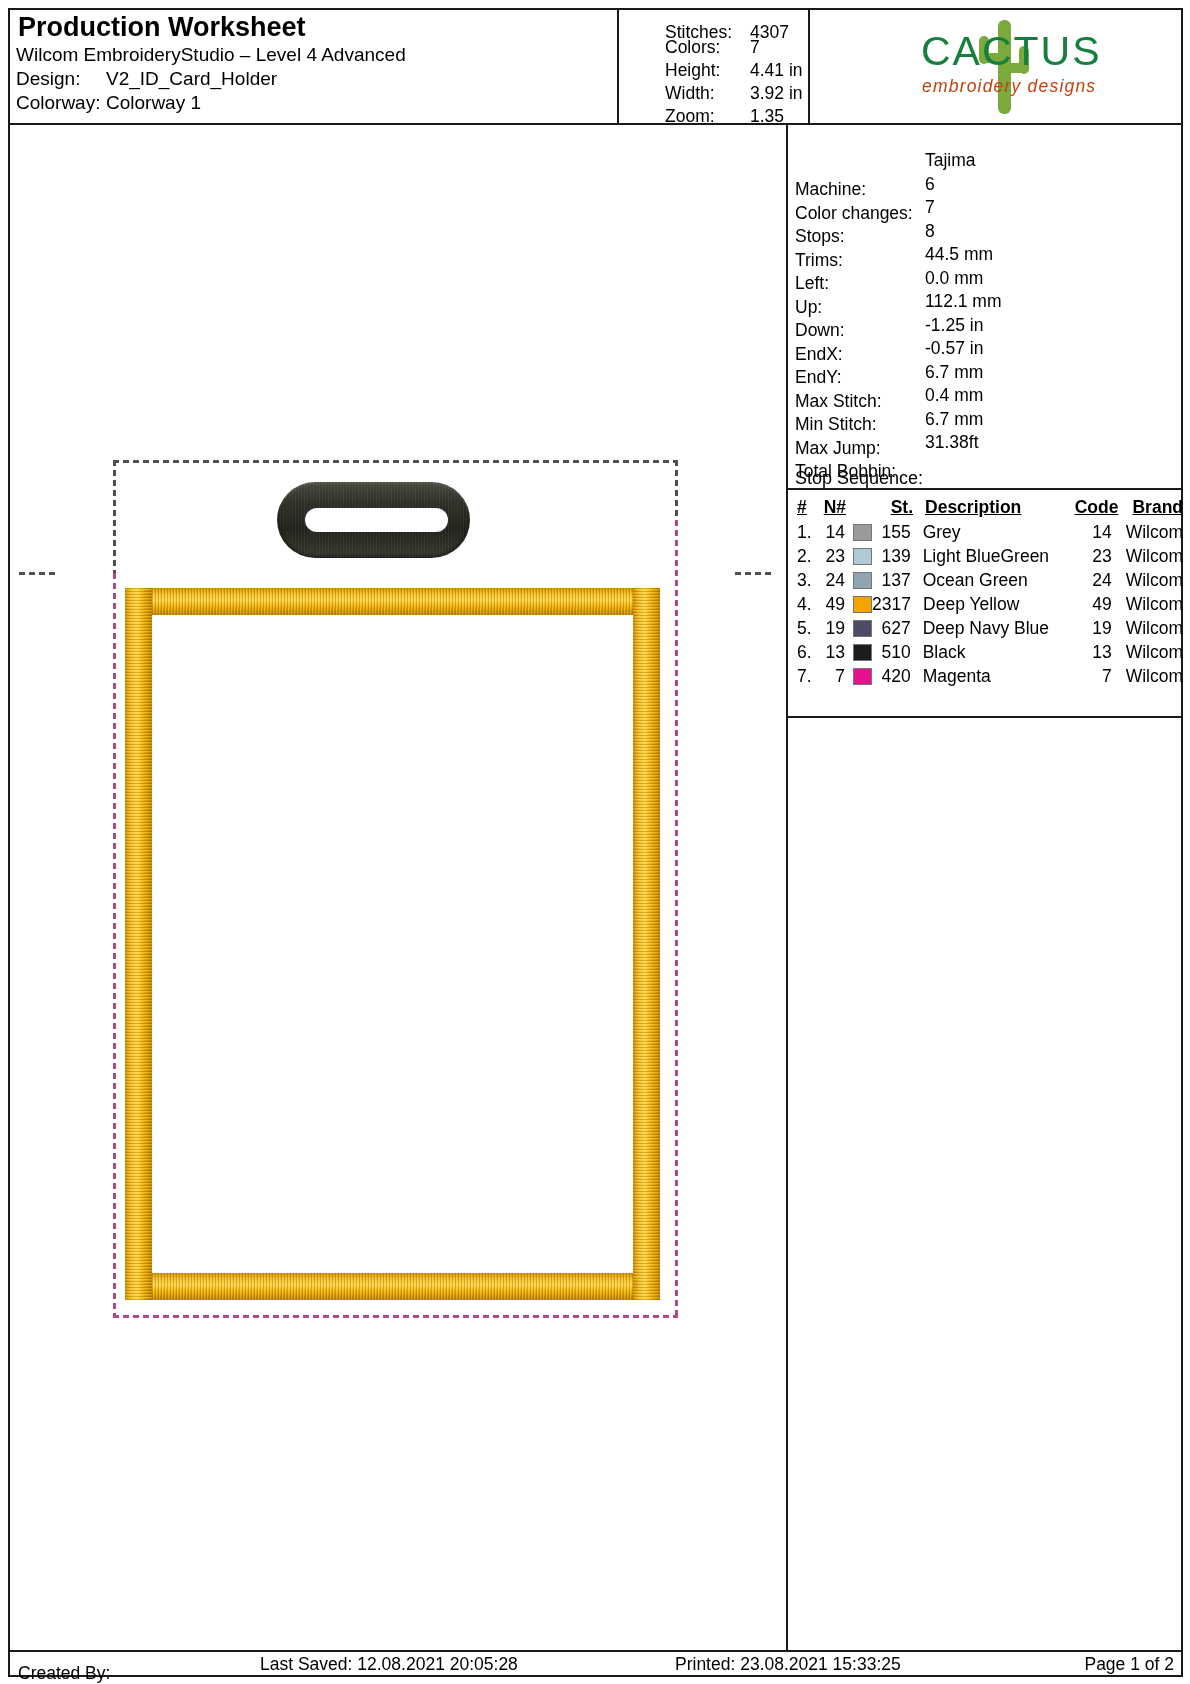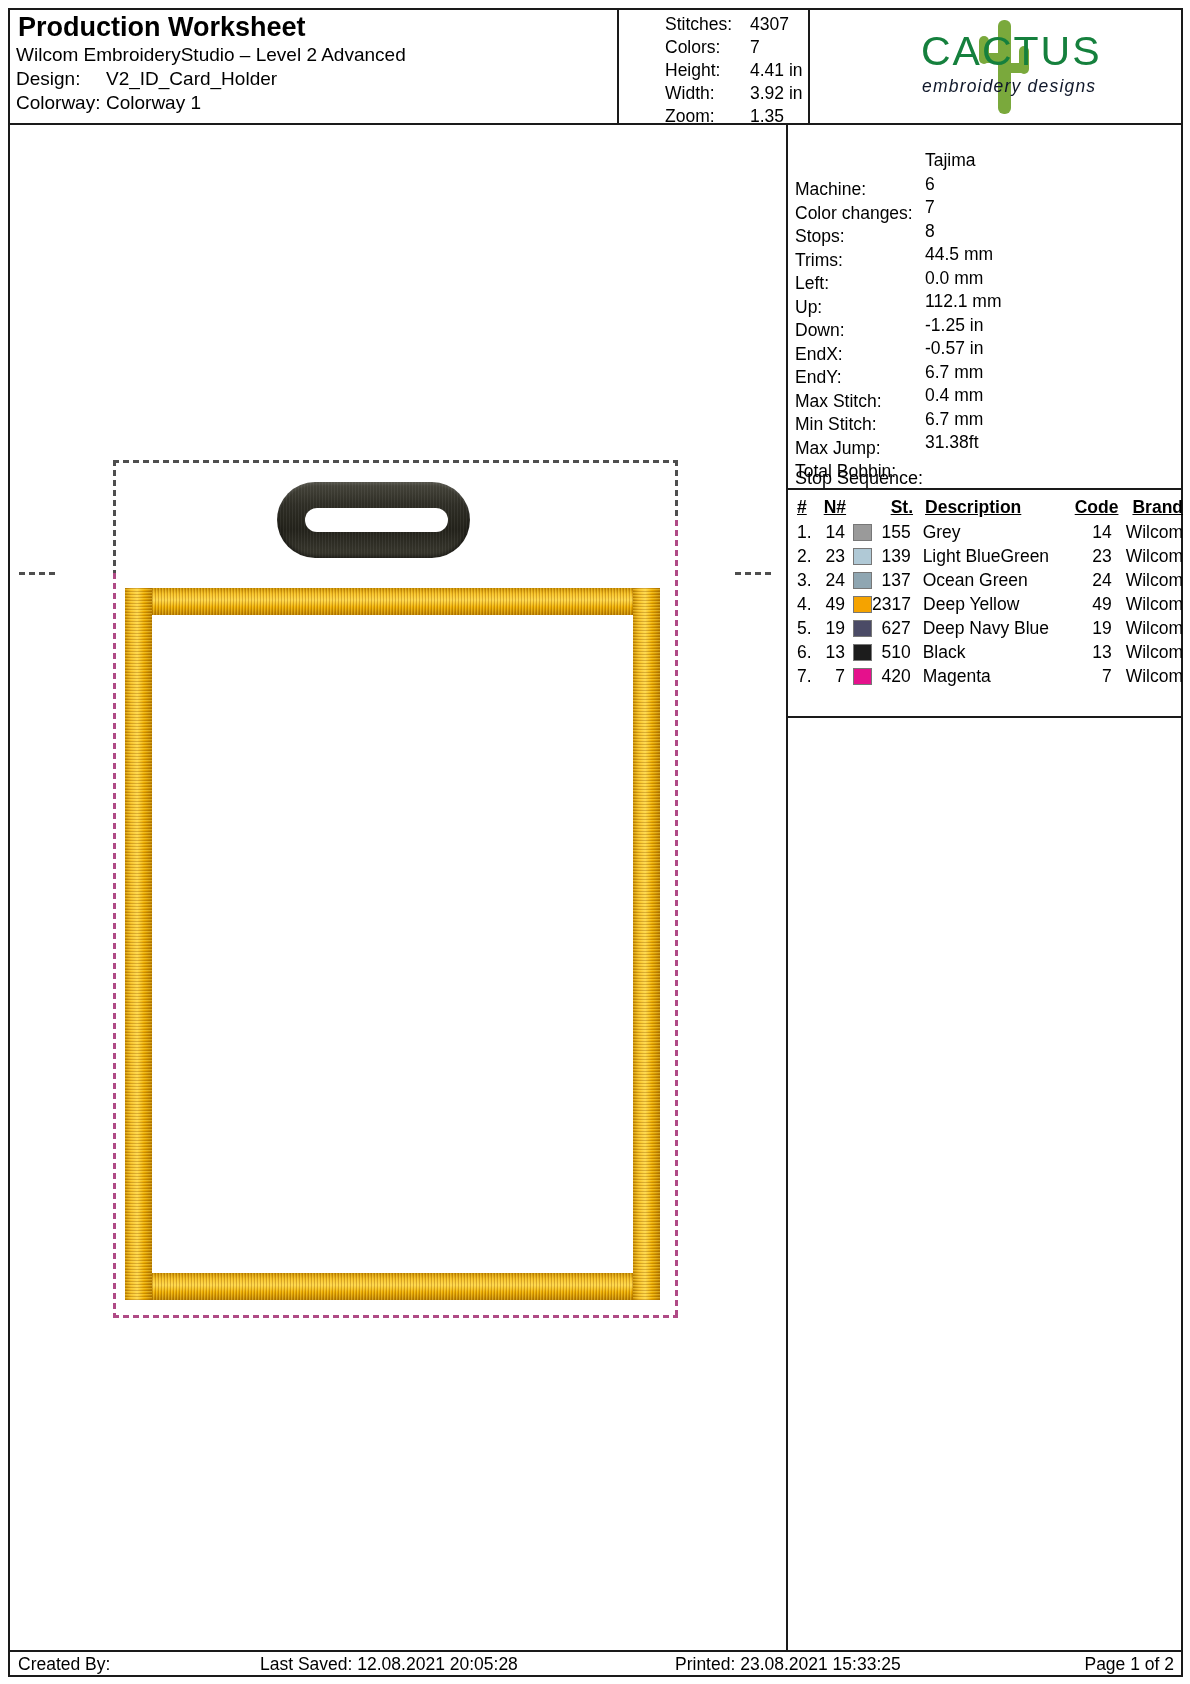--- a/index.html
+++ b/index.html
@@ -17,21 +17,21 @@
   .pw-sub{position:absolute;left:6px;top:34px;font-size:19px;}
   .kv-row{position:absolute;left:6px;font-size:19px;display:flex;}
   .kv-row .k{width:90px;}
   .stats-box{left:617px;top:10px;width:193px;height:113px;border-left:2px solid #1a1a1a;border-right:2px solid #1a1a1a;box-sizing:border-box;}
   .st-row{position:absolute;left:46px;display:flex;font-size:17.5px;}
   .st-row .k{width:85px;}
   
   .logo-box{left:812px;top:10px;width:371px;height:113px;}
   .cactus{position:absolute;left:166px;top:10px;}
   .brand{position:absolute;left:109px;top:18px;font-size:41px;letter-spacing:2px;color:#15803d;font-weight:500;}
-  .tagline{position:absolute;left:110px;top:66px;font-size:17.5px;color:#0f172a;letter-spacing:1.2px;font-style:italic;}
+  .tagline{position:absolute;left:110px;top:66px;font-size:17.5px;color:#c2410c;letter-spacing:1.2px;font-style:italic;}
   
   .mi-block{left:795px;top:150px;width:385px;}
   .mi-row{display:flex;height:23.5px;font-size:17.5px;}
   .mi-label{width:130px;margin-top:29px;}
   .ss-title{left:795px;top:468px;font-size:18px;}
   .ss-table{left:797px;top:494px;width:386px;}
   .ss-row{display:flex;height:24px;align-items:center;font-size:17.5px;}
   .ss-head{font-weight:bold;height:26px;}
   .ss-head span{text-decoration:underline;}
   .ss-num{width:26px;}
@@ -72,33 +72,33 @@
   <div class="line" style="left:617px;top:10px;width:2px;height:113px;"></div>
   <div class="line" style="left:808px;top:10px;width:2px;height:113px;"></div>
   <div class="line" style="left:10px;top:123px;width:1171px;height:2px;"></div>
   <div class="line" style="left:786px;top:125px;width:2px;height:1527px;"></div>
   <div class="line" style="left:788px;top:488px;width:393px;height:2px;"></div>
   <div class="line" style="left:788px;top:716px;width:393px;height:2px;"></div>
   <div class="line" style="left:10px;top:1650px;width:1171px;height:2px;"></div>
 
   <div class="abs title-box">
     <div class="pw-title">Production Worksheet</div>
-    <div class="pw-sub">Wilcom EmbroideryStudio – Level 2 Advanced</div>
+    <div class="pw-sub">Wilcom EmbroideryStudio – Level 4 Advanced</div>
     <div class="kv-row" style="top:58px;">
       <span class="k">Design:</span>
       <span>V2_ID_Card_Holder</span>
     </div>
     <div class="kv-row" style="top:82px;">
       <span class="k">Colorway:</span>
       <span>Colorway 1</span>
     </div>
   </div>
 
   <div class="abs stats-box">
-    <div class="st-row" style="top:4px;">
+    <div class="st-row" style="top:12px;">
         <span class="k">Stitches:</span>
         <span>4307</span>
       </div>
     <div class="st-row" style="top:27px;">
         <span class="k">Colors:</span>
         <span>7</span>
       </div>
     <div class="st-row" style="top:50px;">
         <span class="k">Height:</span>
         <span>4.41 in</span>
@@ -275,18 +275,18 @@
     <div class="yb yb-h" style="left:125px;top:588px;width:535px;height:27px;"></div>
     <div class="yb yb-h" style="left:125px;top:1273px;width:535px;height:27px;"></div>
     <div class="yb yb-v" style="left:125px;top:588px;width:27px;height:712px;"></div>
     <div class="yb yb-v" style="left:633px;top:588px;width:27px;height:712px;"></div>
 
     <div class="slot">
       <div class="slot-hole"></div>
     </div>
   </div>
 
-  <div class="footer-text" style="left:18px;">Created By:</div>
+  <div class="footer-text" style="left:18px;margin-top:9px;">Created By:</div>
   <div class="footer-text" style="left:260px;">Last Saved: 12.08.2021 20:05:28</div>
   <div class="footer-text" style="left:675px;">Printed: 23.08.2021 15:33:25</div>
   <div class="footer-text" style="right:16px;">Page 1 of 2</div>
 
 </div>
 
 </body></html>

